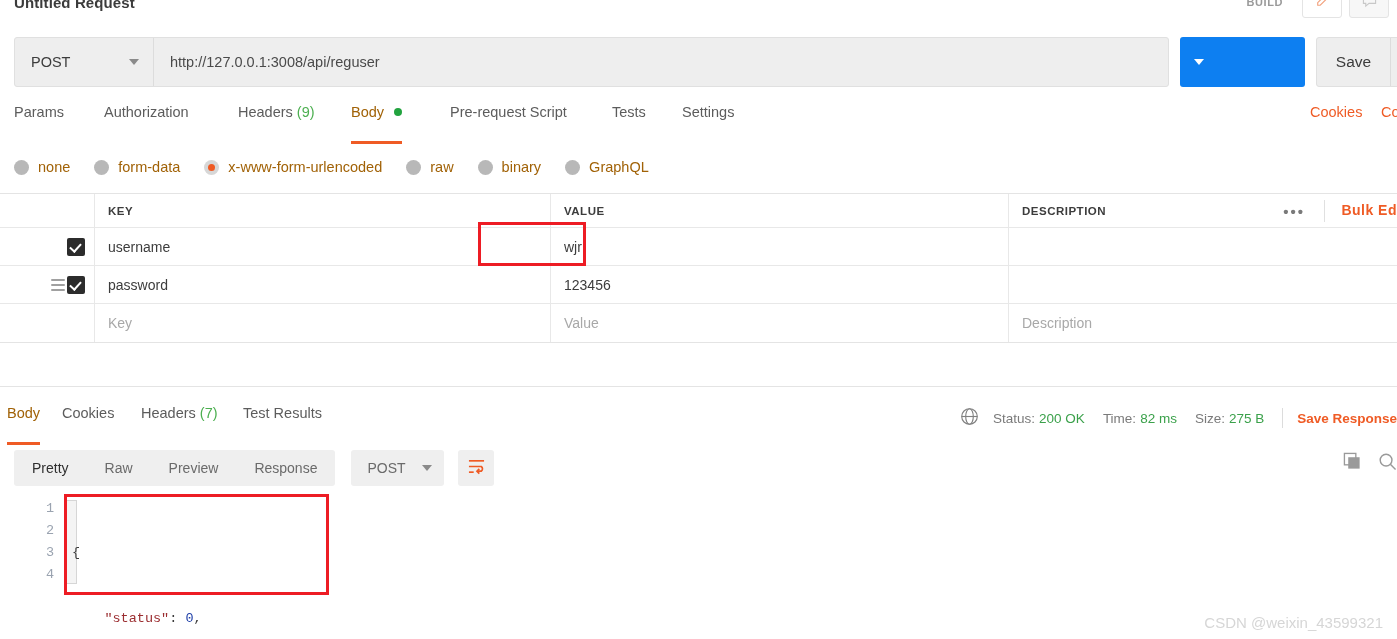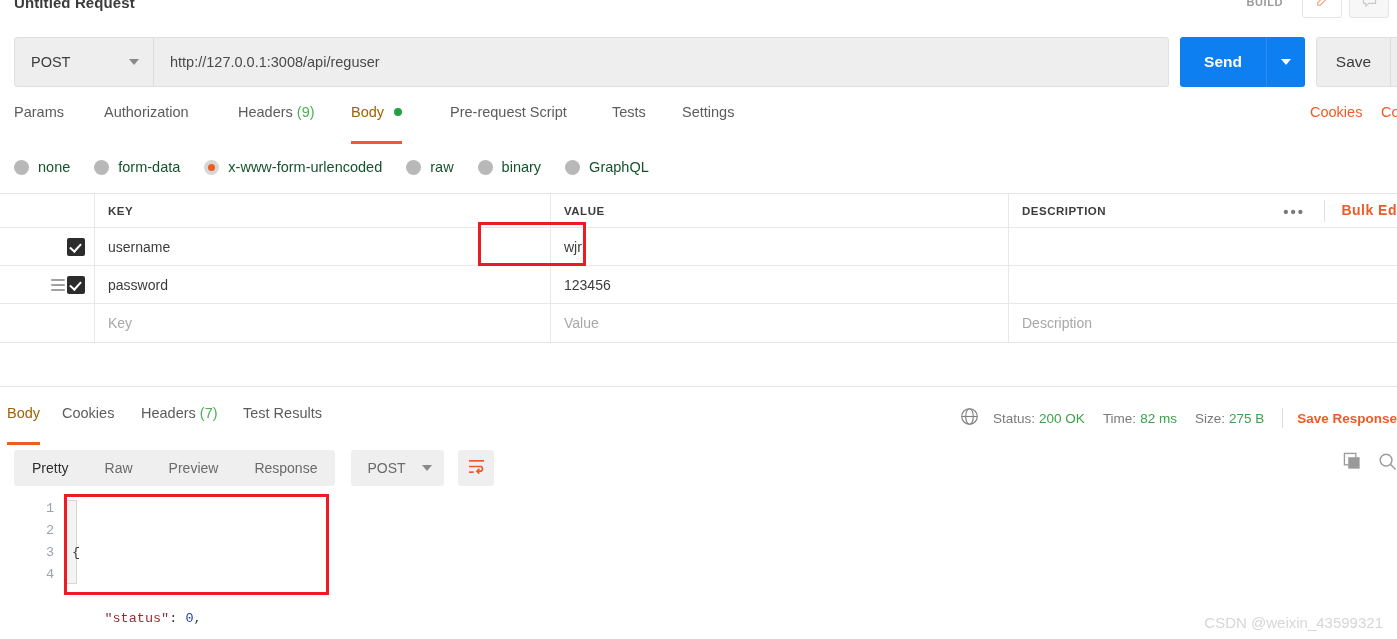--- a/index.html
+++ b/index.html
@@ -198,21 +198,21 @@
     left: 14px; top: 152px;
     height: 30px;
     display: flex;
     align-items: center;
   }
   .radio-item {
     display: flex;
     align-items: center;
     margin-right: 24px;
     font-size: 14.5px;
-    color: #14532d;
+    color: #a16207;
     cursor: pointer;
     white-space: nowrap;
   }
   .radio-dot {
     width: 15px; height: 15px;
     border-radius: 50%;
     background: #b8b8b8;
     margin-right: 9px;
     flex: none;
   }
@@ -514,21 +514,20 @@
 
 <div class="url-bar">
   <div class="method-select">
     <span>POST</span>
     <span class="caret"></span>
   </div>
   <div class="url-input">http://127.0.0.1:3008/api/reguser</div>
 </div>
 
 <div class="send-btn">
-  <div class="send-label">Send</div>
   <div class="send-caret-wrap">
     <span class="caret-white"></span>
   </div>
 </div>
 
 <div class="save-btn">
   <div class="save-label">Save</div>
   <div class="save-caret-wrap">
     
   </div>

